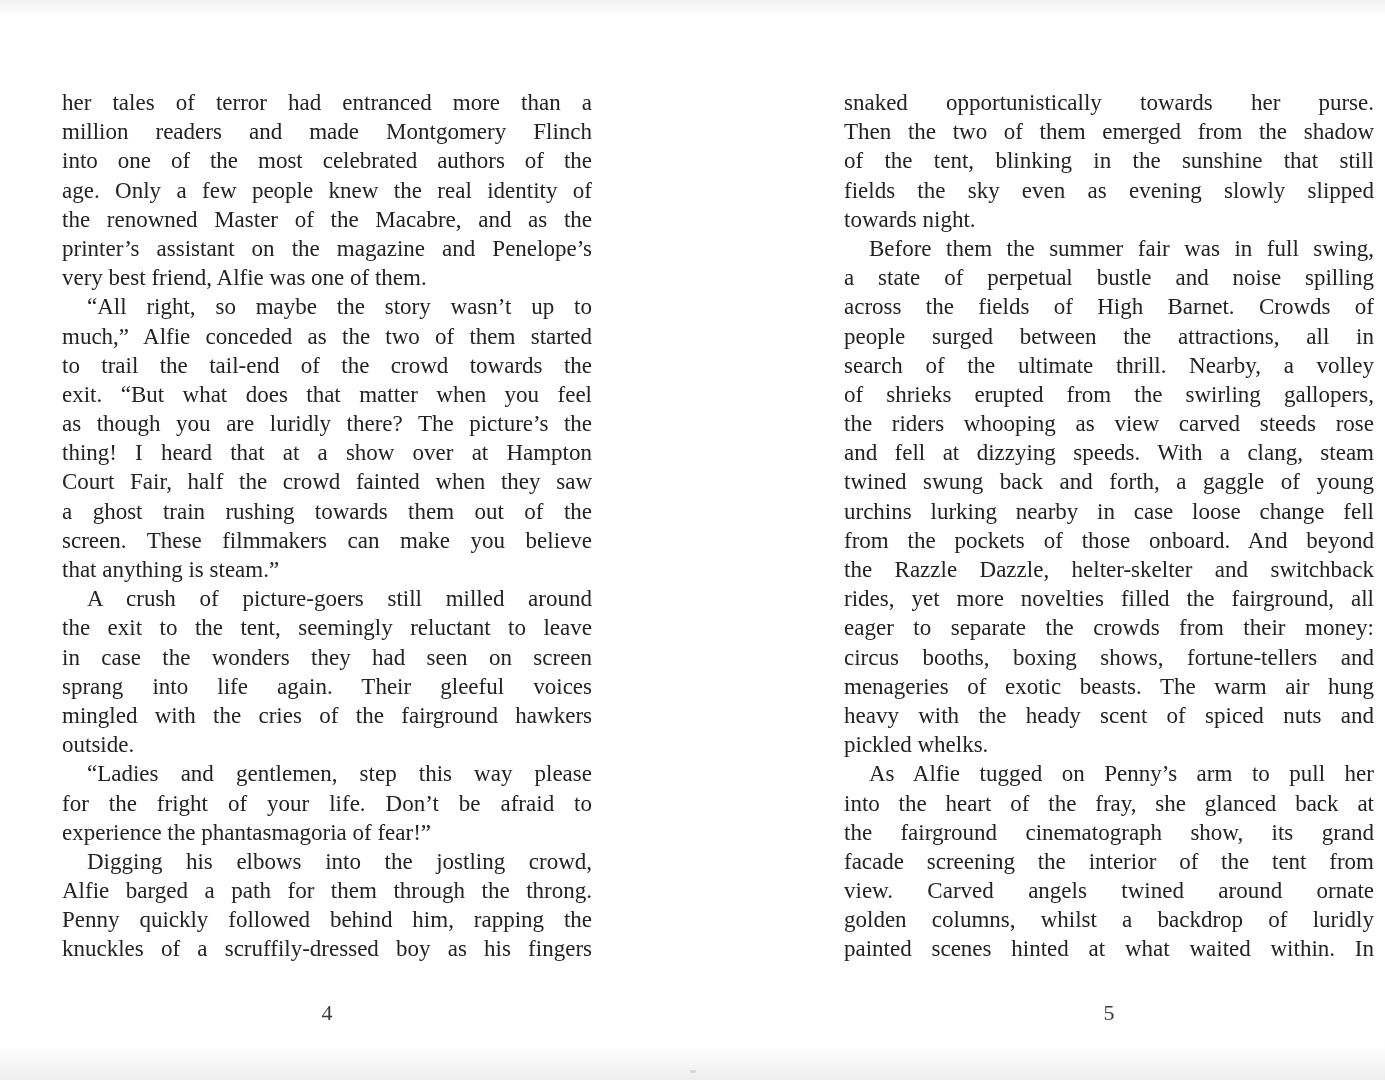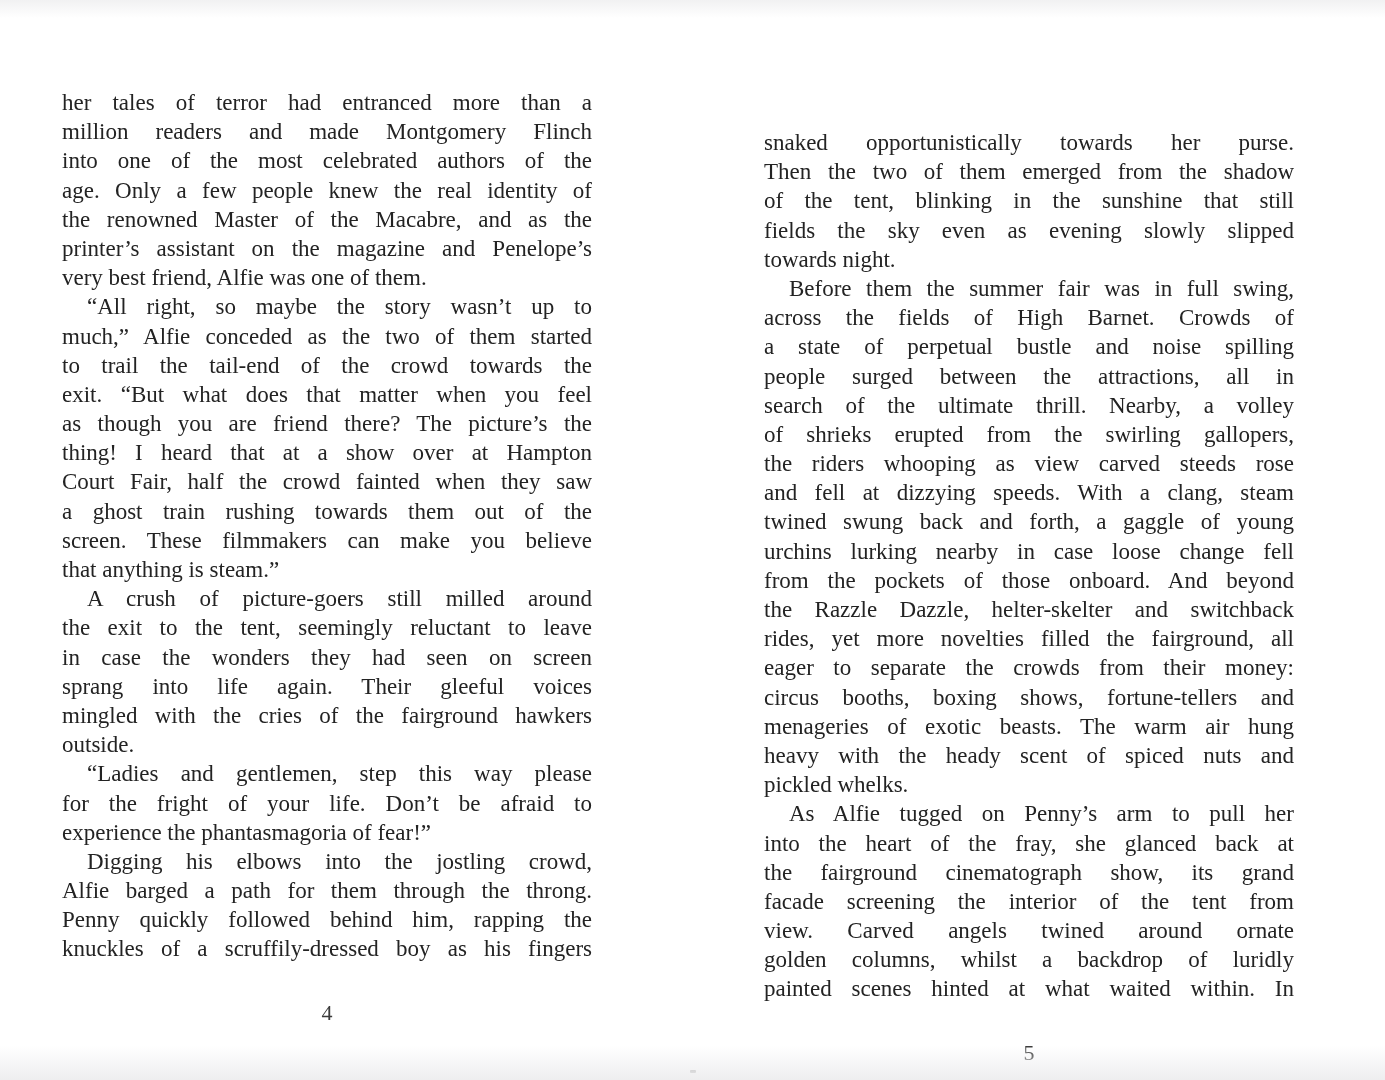--- a/index.html
+++ b/index.html
@@ -26,21 +26,21 @@
     pointer-events: none;
   }
   .page {
     position: absolute;
     top: 88px;
     width: 530px;
     color: #232323;
     font-family: Liberation Serif, serif;
   }
   .page.left  { left: 62px; }
-  .page.right { left: 764px; margin-top: 40px; }
+  .page.right { left: 844px; }
   .text-block {
     font-size: 23px;
     line-height: 29.2px;
     color: #232323;
   }
   .line {
     text-align: justify;
     text-align-last: justify;
     white-space: normal;
     height: 29.2px;
@@ -79,21 +79,21 @@
         <div class="line">million readers and made Montgomery Flinch</div>
         <div class="line">into one of the most celebrated authors of the</div>
         <div class="line">age. Only a few people knew the real identity of</div>
         <div class="line">the renowned Master of the Macabre, and as the</div>
         <div class="line">printer’s assistant on the magazine and Penelope’s</div>
         <div class="line end">very best friend, Alfie was one of them.</div>
         <div class="line indent">“All right, so maybe the story wasn’t up to</div>
         <div class="line">much,” Alfie conceded as the two of them started</div>
         <div class="line">to trail the tail-end of the crowd towards the</div>
         <div class="line">exit. “But what does that matter when you feel</div>
-        <div class="line">as though you are friend there? The picture’s the</div>
+        <div class="line">as though you are luridly there? The picture’s the</div>
         <div class="line">thing! I heard that at a show over at Hampton</div>
         <div class="line">Court Fair, half the crowd fainted when they saw</div>
         <div class="line">a ghost train rushing towards them out of the</div>
         <div class="line">screen. These filmmakers can make you believe</div>
         <div class="line end">that anything is steam.”</div>
         <div class="line indent">A crush of picture-goers still milled around</div>
         <div class="line">the exit to the tent, seemingly reluctant to leave</div>
         <div class="line">in case the wonders they had seen on screen</div>
         <div class="line">sprang into life again. Their gleeful voices</div>
         <div class="line">mingled with the cries of the fairground hawkers</div>
@@ -110,22 +110,22 @@
   </div>
 
   <div class="page right">
     <div class="text-block">
         <div class="line">snaked opportunistically towards her purse.</div>
         <div class="line">Then the two of them emerged from the shadow</div>
         <div class="line">of the tent, blinking in the sunshine that still</div>
         <div class="line">fields the sky even as evening slowly slipped</div>
         <div class="line end">towards night.</div>
         <div class="line indent">Before them the summer fair was in full swing,</div>
+        <div class="line">a state of perpetual bustle and noise spilling</div>
         <div class="line">across the fields of High Barnet. Crowds of</div>
-        <div class="line">a state of perpetual bustle and noise spilling</div>
         <div class="line">people surged between the attractions, all in</div>
         <div class="line">search of the ultimate thrill. Nearby, a volley</div>
         <div class="line">of shrieks erupted from the swirling gallopers,</div>
         <div class="line">the riders whooping as view carved steeds rose</div>
         <div class="line">and fell at dizzying speeds. With a clang, steam</div>
         <div class="line">twined swung back and forth, a gaggle of young</div>
         <div class="line">urchins lurking nearby in case loose change fell</div>
         <div class="line">from the pockets of those onboard. And beyond</div>
         <div class="line">the Razzle Dazzle, helter-skelter and switchback</div>
         <div class="line">rides, yet more novelties filled the fairground, all</div>

